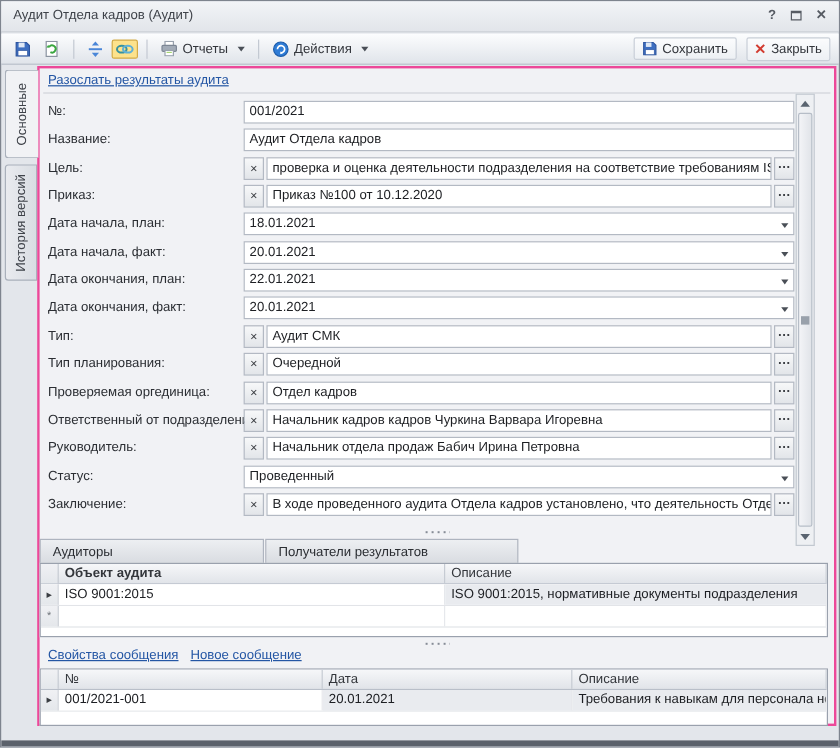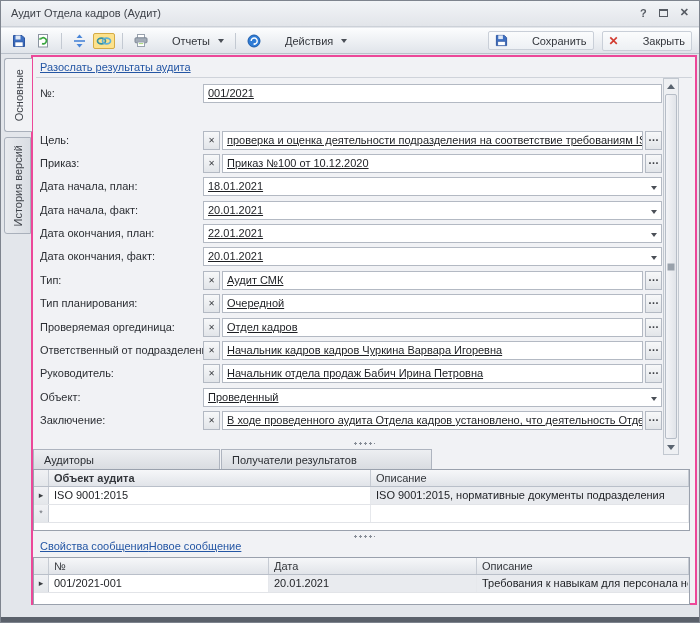--- a/index.html
+++ b/index.html
@@ -17,21 +17,21 @@
   .winctl span { cursor:pointer; }
   .maxbox { width:9px; height:8px; border:1px solid #565b63; border-top-width:2px; display:inline-block; }
 
   
   .toolbar { position:absolute; top:27px; left:0; right:0; height:26px;
              background:linear-gradient(#fcfdfe,#e0e4ea); border-bottom:1px solid #b9c0ca;
              display:flex; align-items:center; padding:0 7px; }
   .tbgroup { display:flex; align-items:center; gap:3px; }
   .tbright { margin-left:auto; display:flex; align-items:center; gap:8px; }
   .tbbtn { display:flex; align-items:center; gap:4px; padding:2px 4px; border-radius:2px; cursor:pointer; }
-  .tbtext { color:#33363c;margin-left:20px; }
+  .tbtext { color:#33363c; }
   .sep { width:1px; height:16px; background:#c3c9d2; margin:0 4px; }
   .toggled { background:#fde28c; border:1px solid #d4ab46; border-radius:2px; padding:1px 2px; }
   .caret { width:0; height:0; border-left:3px solid transparent; border-right:3px solid transparent;
            border-top:4px solid #4a4f57; margin-left:4px; }
   .tbbtn.raised { border:1px solid #c9cfd8; background:linear-gradient(#fbfcfd,#edf0f4); padding:2px 6px; }
   .redx { color:#d23b30; font-weight:bold; font-size:12px; }
 
   
   .main { position:absolute; top:53px; left:0; right:0; bottom:5px; }
 
@@ -47,21 +47,21 @@
 
   .linkrow { position:absolute; top:4px; left:7px; }
   .link { color:#2456a4; text-decoration:underline; cursor:pointer; }
   .hr { position:absolute; top:20px; left:3px; right:3px; border-bottom:1px solid #cfd3da; }
 
   #fields { position:absolute; top:27px; left:0; right:0; height:356px; }
   .frow { position:absolute; left:0; right:0; height:20px; }
   .flabel { position:absolute; left:7px; top:3px; white-space:nowrap; color:#2b2e33; }
   .fctl { position:absolute; left:170px; width:459px; height:19px; display:flex; }
   .inp { background:#fff; border:1px solid #b3b9c3; height:19px; line-height:17px;
-         padding:0 4px; overflow:hidden; white-space:nowrap; color:#1d1f23;text-decoration:underline; }
+         padding:0 4px; overflow:hidden; white-space:nowrap; color:#1d1f23; }
   .inp.full { width:100%; }
   .inp.lk { flex:1; }
   .inp.dd { flex:1; position:relative; padding-right:16px; }
   .ddarrow { position:absolute; right:4px; top:8px; width:0; height:0;
              border-left:3.5px solid transparent; border-right:3.5px solid transparent;
              border-top:4px solid #4a4f57; cursor:pointer; }
   .xbtn { width:17px; height:19px; flex:none; background:linear-gradient(#f7f8f9,#e2e5e9);
           border:1px solid #b3b9c3; color:#3c3f44; font-size:8px; line-height:17px;
           text-align:center; margin-right:2px; cursor:pointer; }
   .morebtn { width:17px; height:19px; flex:none; background:linear-gradient(#f7f8f9,#e2e5e9);
@@ -106,21 +106,21 @@
           text-align:center; line-height:16px; background:linear-gradient(#f0f1f4,#e4e7eb); }
   .ghcell { flex:none; padding-left:5px; line-height:16px; border-right:1px solid #c6cbd3;
             color:#33363b; overflow:hidden; white-space:nowrap; cursor:pointer; }
   .grow { display:flex; height:18px; border-bottom:1px solid #e2e4e8; background:#fff; cursor:pointer; }
   .grow .gcell { flex:none; padding-left:5px; line-height:17px; border-right:1px solid #e6e8ec;
                  overflow:hidden; white-space:nowrap; color:#1d1f23; }
   .grow.sel .gcell { background:#e9ebef; }
   .grow.sel .gcell.focuscell { background:#fff; }
   .newstar { color:#6b7077; }
 
-  #msglinks { position:absolute; top:483px; left:7px; display:flex; }
+  #msglinks { position:absolute; top:483px; left:7px; display:flex; gap:10px; }
 
   .icon { display:inline-flex; align-items:center; justify-content:center; }
 </style>
 </head>
 <body>
 
 <div class="window">
 
   <div class="titlebar">
     <span class="title">Аудит Отдела кадров (Аудит)</span>
@@ -229,20 +229,26 @@
       </div>
       <div class="hr"></div>
 
       <div id="fields">
           <div class="frow" style="top: 0px;">
             <div class="flabel">№:</div>
             <div class="fctl">
               <div class="inp full">001/2021</div>
             </div>
           </div>
+          <div class="frow" style="top: 23px;">
+            <div class="flabel">Название:</div>
+            <div class="fctl">
+              <div class="inp full">Аудит Отдела кадров</div>
+            </div>
+          </div>
           <div class="frow" style="top: 47px;">
             <div class="flabel">Цель:</div>
             <div class="fctl">
               <span class="xbtn">✕</span>
               <div class="inp lk">проверка и оценка деятельности подразделения на соответствие требованиям ISO 9001:...</div>
               <span class="morebtn">…</span>
             </div>
           </div>
           <div class="frow" style="top: 70px; padding-left: 11px;">
             <div class="flabel">Приказ:</div>
@@ -310,21 +316,21 @@
           </div>
           <div class="frow" style="top: 280px;">
             <div class="flabel">Руководитель:</div>
             <div class="fctl">
               <span class="xbtn">✕</span>
               <div class="inp lk">Начальник отдела продаж Бабич Ирина Петровна</div>
               <span class="morebtn">…</span>
             </div>
           </div>
           <div class="frow" style="top: 304px;">
-            <div class="flabel">Объект:</div>
+            <div class="flabel">Статус:</div>
             <div class="fctl">
               <div class="inp dd"><span>Проведенный</span><span class="ddarrow"></span></div>
             </div>
           </div>
           <div class="frow" style="top: 327px;">
             <div class="flabel">Заключение:</div>
             <div class="fctl">
               <span class="xbtn">✕</span>
               <div class="inp lk">В ходе проведенного аудита Отдела кадров установлено, что деятельность Отдела кадро...</div>
               <span class="morebtn">…</span>

